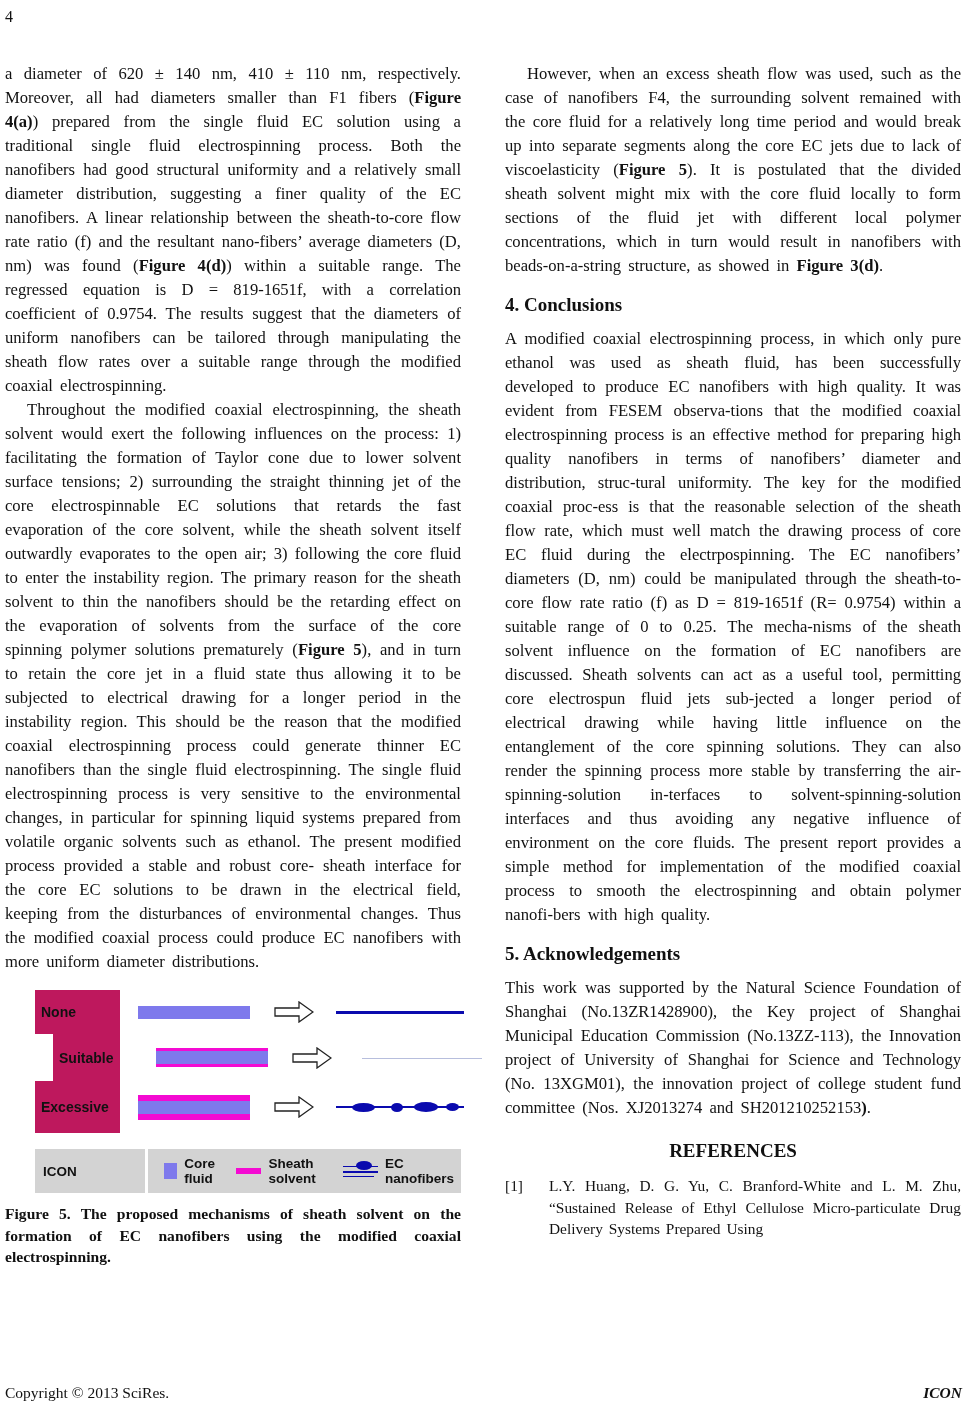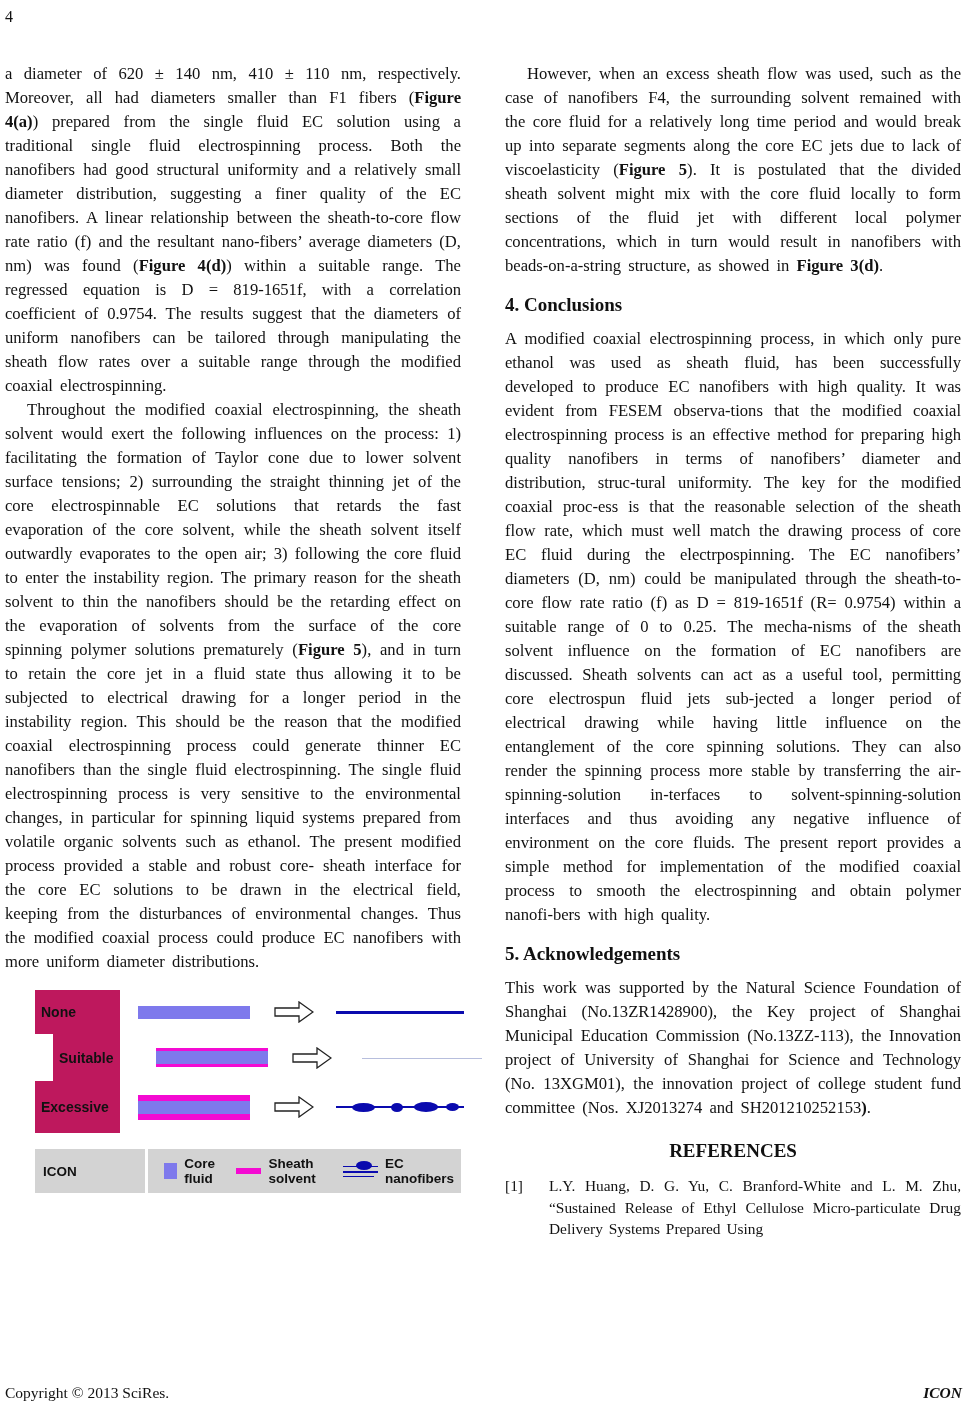--- a/index.html
+++ b/index.html
@@ -170,20 +170,21 @@
                 <span class="l2" style="background-color: rgb(10, 10, 174);"></span>
                 <span class="l3" style="background-color: rgb(10, 10, 174);"></span>
                 <span class="bd" style="background-color: rgb(10, 10, 174);"></span>
               </span>
               <span>EC nanofibers</span>
             </span>
           </div>
         </div>
       </div>
 
+      <p class="caption"><b>Figure 5. The proposed mechanisms of sheath solvent on the formation of EC nanofibers using the modified coaxial electrospinning.</b></p>
     </div>
 
     <div class="col">
       <p class="body indent">However, when an excess sheath flow was used, such as the case of nanofibers F4, the surrounding solvent remained with the core fluid for a relatively long time period and would break up into separate segments along the core EC jets due to lack of viscoelasticity (<b>Figure 5</b>). It is postulated that the divided sheath solvent might mix with the core fluid locally to form sections of the fluid jet with different local polymer concentrations, which in turn would result in nanofibers with beads-on-a-string structure, as showed in <b>Figure 3(d)</b>.</p>
 
       <h2 class="sec">4. Conclusions</h2>
       <p class="body">A modified coaxial electrospinning process, in which only pure ethanol was used as sheath fluid, has been successfully developed to produce EC nanofibers with high quality. It was evident from FESEM observa-tions that the modified coaxial electrospinning process is an effective method for preparing high quality nanofibers in terms of nanofibers’ diameter and distribution, struc-tural uniformity. The key for the modified coaxial proc-ess is that the reasonable selection of the sheath flow rate, which must well match the drawing process of core EC fluid during the electrpospinning. The EC nanofibers’ diameters (D, nm) could be manipulated through the sheath-to-core flow rate ratio (f) as D = 819-1651f (R= 0.9754) within a suitable range of 0 to 0.25. The mecha-nisms of the sheath solvent influence on the formation of EC nanofibers are discussed. Sheath solvents can act as a useful tool, permitting core electrospun fluid jets sub-jected a longer period of electrical drawing while having little influence on the entanglement of the core spinning solutions. They can also render the spinning process more stable by transferring the air-spinning-solution in-terfaces to solvent-spinning-solution interfaces and thus avoiding any negative influence of environment on the core fluids. The present report provides a simple method for implementation of the modified coaxial process to smooth the electrospinning and obtain polymer nanofi-bers with high quality.</p>
 
       <h2 class="sec">5. Acknowledgements</h2>
       <p class="body">This work was supported by the Natural Science Foundation of Shanghai (No.13ZR1428900), the Key project of Shanghai Municipal Education Commission (No.13ZZ-113), the Innovation project of University of Shanghai for Science and Technology (No. 13XGM01), the innovation project of college student fund committee (Nos. XJ2013274 and SH201210252153<b>)</b>.</p>

